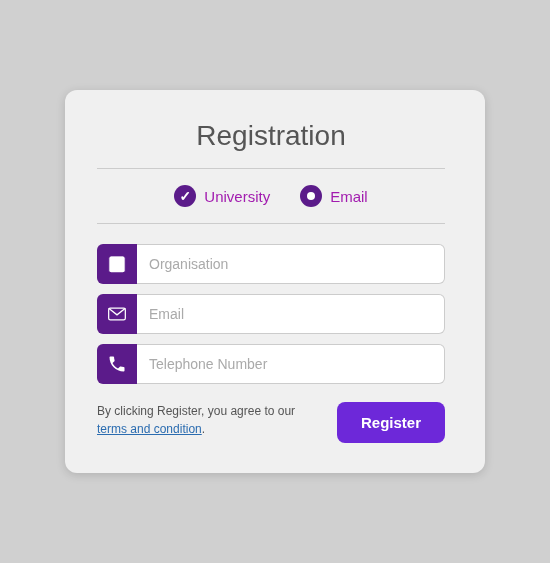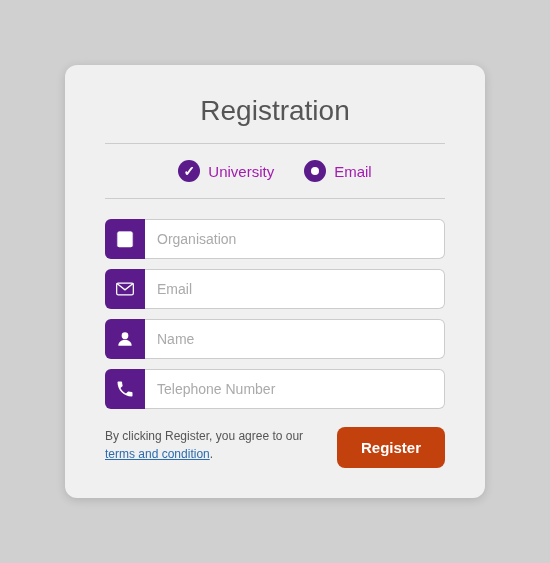--- a/index.html
+++ b/index.html
@@ -7,21 +7,21 @@
       background: #d0d0d0;
       display: flex;
       justify-content: center;
       align-items: center;
       min-height: 100vh;
       font-family: Arial, sans-serif;
     }
     .card {
       background: #f0f0f0;
       border-radius: 12px;
-      padding: 30px 40px 30px 40px;
+      padding: 30px 40px 30px 32px;
       width: 420px;
       box-shadow: 0 2px 10px rgba(0,0,0,0.15);
     }
     .title {
       text-align: center;
       font-size: 28px;
       font-weight: 300;
       color: #555;
       margin-bottom: 16px;
     }
@@ -125,21 +125,21 @@
       font-size: 12px;
       color: #555;
       line-height: 1.5;
       flex: 1;
     }
     .footer-text a {
       color: #2b6cb0;
       text-decoration: underline;
     }
     .register-btn {
-      background: #c2410c;
+      background: #6d28d9;
       color: white;
       border: none;
       border-radius: 8px;
       padding: 12px 24px;
       font-size: 15px;
       font-weight: bold;
       cursor: pointer;
       white-space: nowrap;
     }
   </style>
@@ -186,29 +186,20 @@
   <div class="input-row">
     <div class="input-icon">
       <svg viewBox="0 0 24 24" xmlns="http://www.w3.org/2000/svg">
         <rect x="2" y="5" width="20" height="14" rx="2" fill="none" stroke="white" stroke-width="1.5"></rect>
         <polyline points="2,5 12,13 22,5" fill="none" stroke="white" stroke-width="1.5"></polyline>
       </svg>
     </div>
     <input class="input-field" type="email" placeholder="Email" style="">
   </div>
 
-  <div class="input-row">
-    <div class="input-icon">
-      <svg viewBox="0 0 24 24" xmlns="http://www.w3.org/2000/svg">
-        <circle cx="12" cy="8" r="4" fill="white"></circle>
-        <path d="M4 20c0-4 3.6-7 8-7s8 3 8 7" fill="white"></path>
-      </svg>
-    </div>
-    <input class="input-field" type="text" placeholder="Name" style="">
-  </div>
 
   <div class="input-row">
     <div class="input-icon">
       <svg viewBox="0 0 24 24" xmlns="http://www.w3.org/2000/svg">
         <path d="M6.6 10.8c1.4 2.8 3.8 5.1 6.6 6.6l2.2-2.2c.3-.3.7-.4 1-.2 1.1.4 2.3.6 3.6.6.6 0 1 .4 1 1V20c0 .6-.4 1-1 1C10.6 21 3 13.4 3 4c0-.6.4-1 1-1h3.5c.6 0 1 .4 1 1 0 1.3.2 2.5.6 3.6.1.3 0 .7-.2 1L6.6 10.8z" fill="white"></path>
       </svg>
     </div>
     <input class="input-field" type="tel" placeholder="Telephone Number" style="">
   </div>
 

